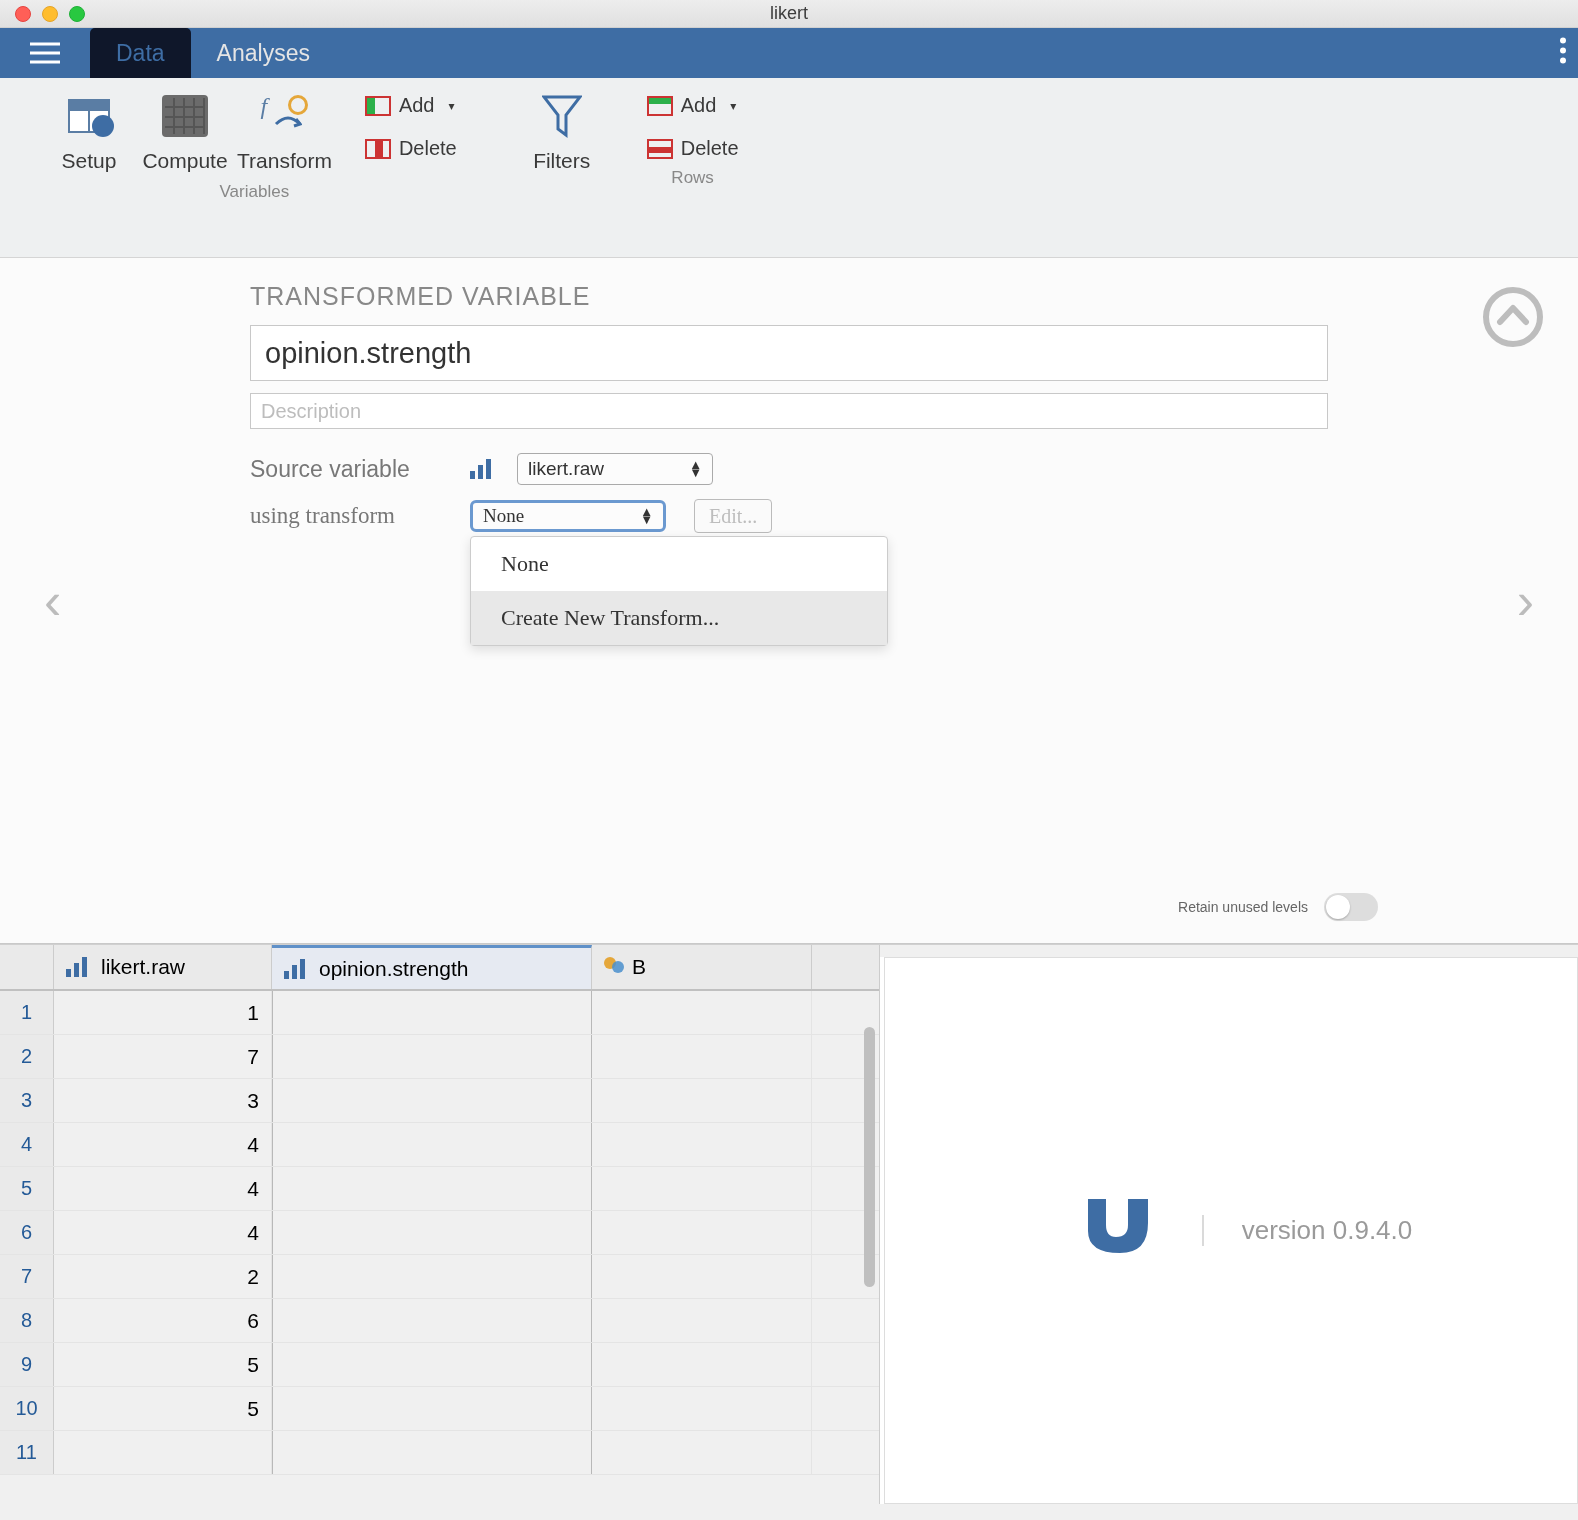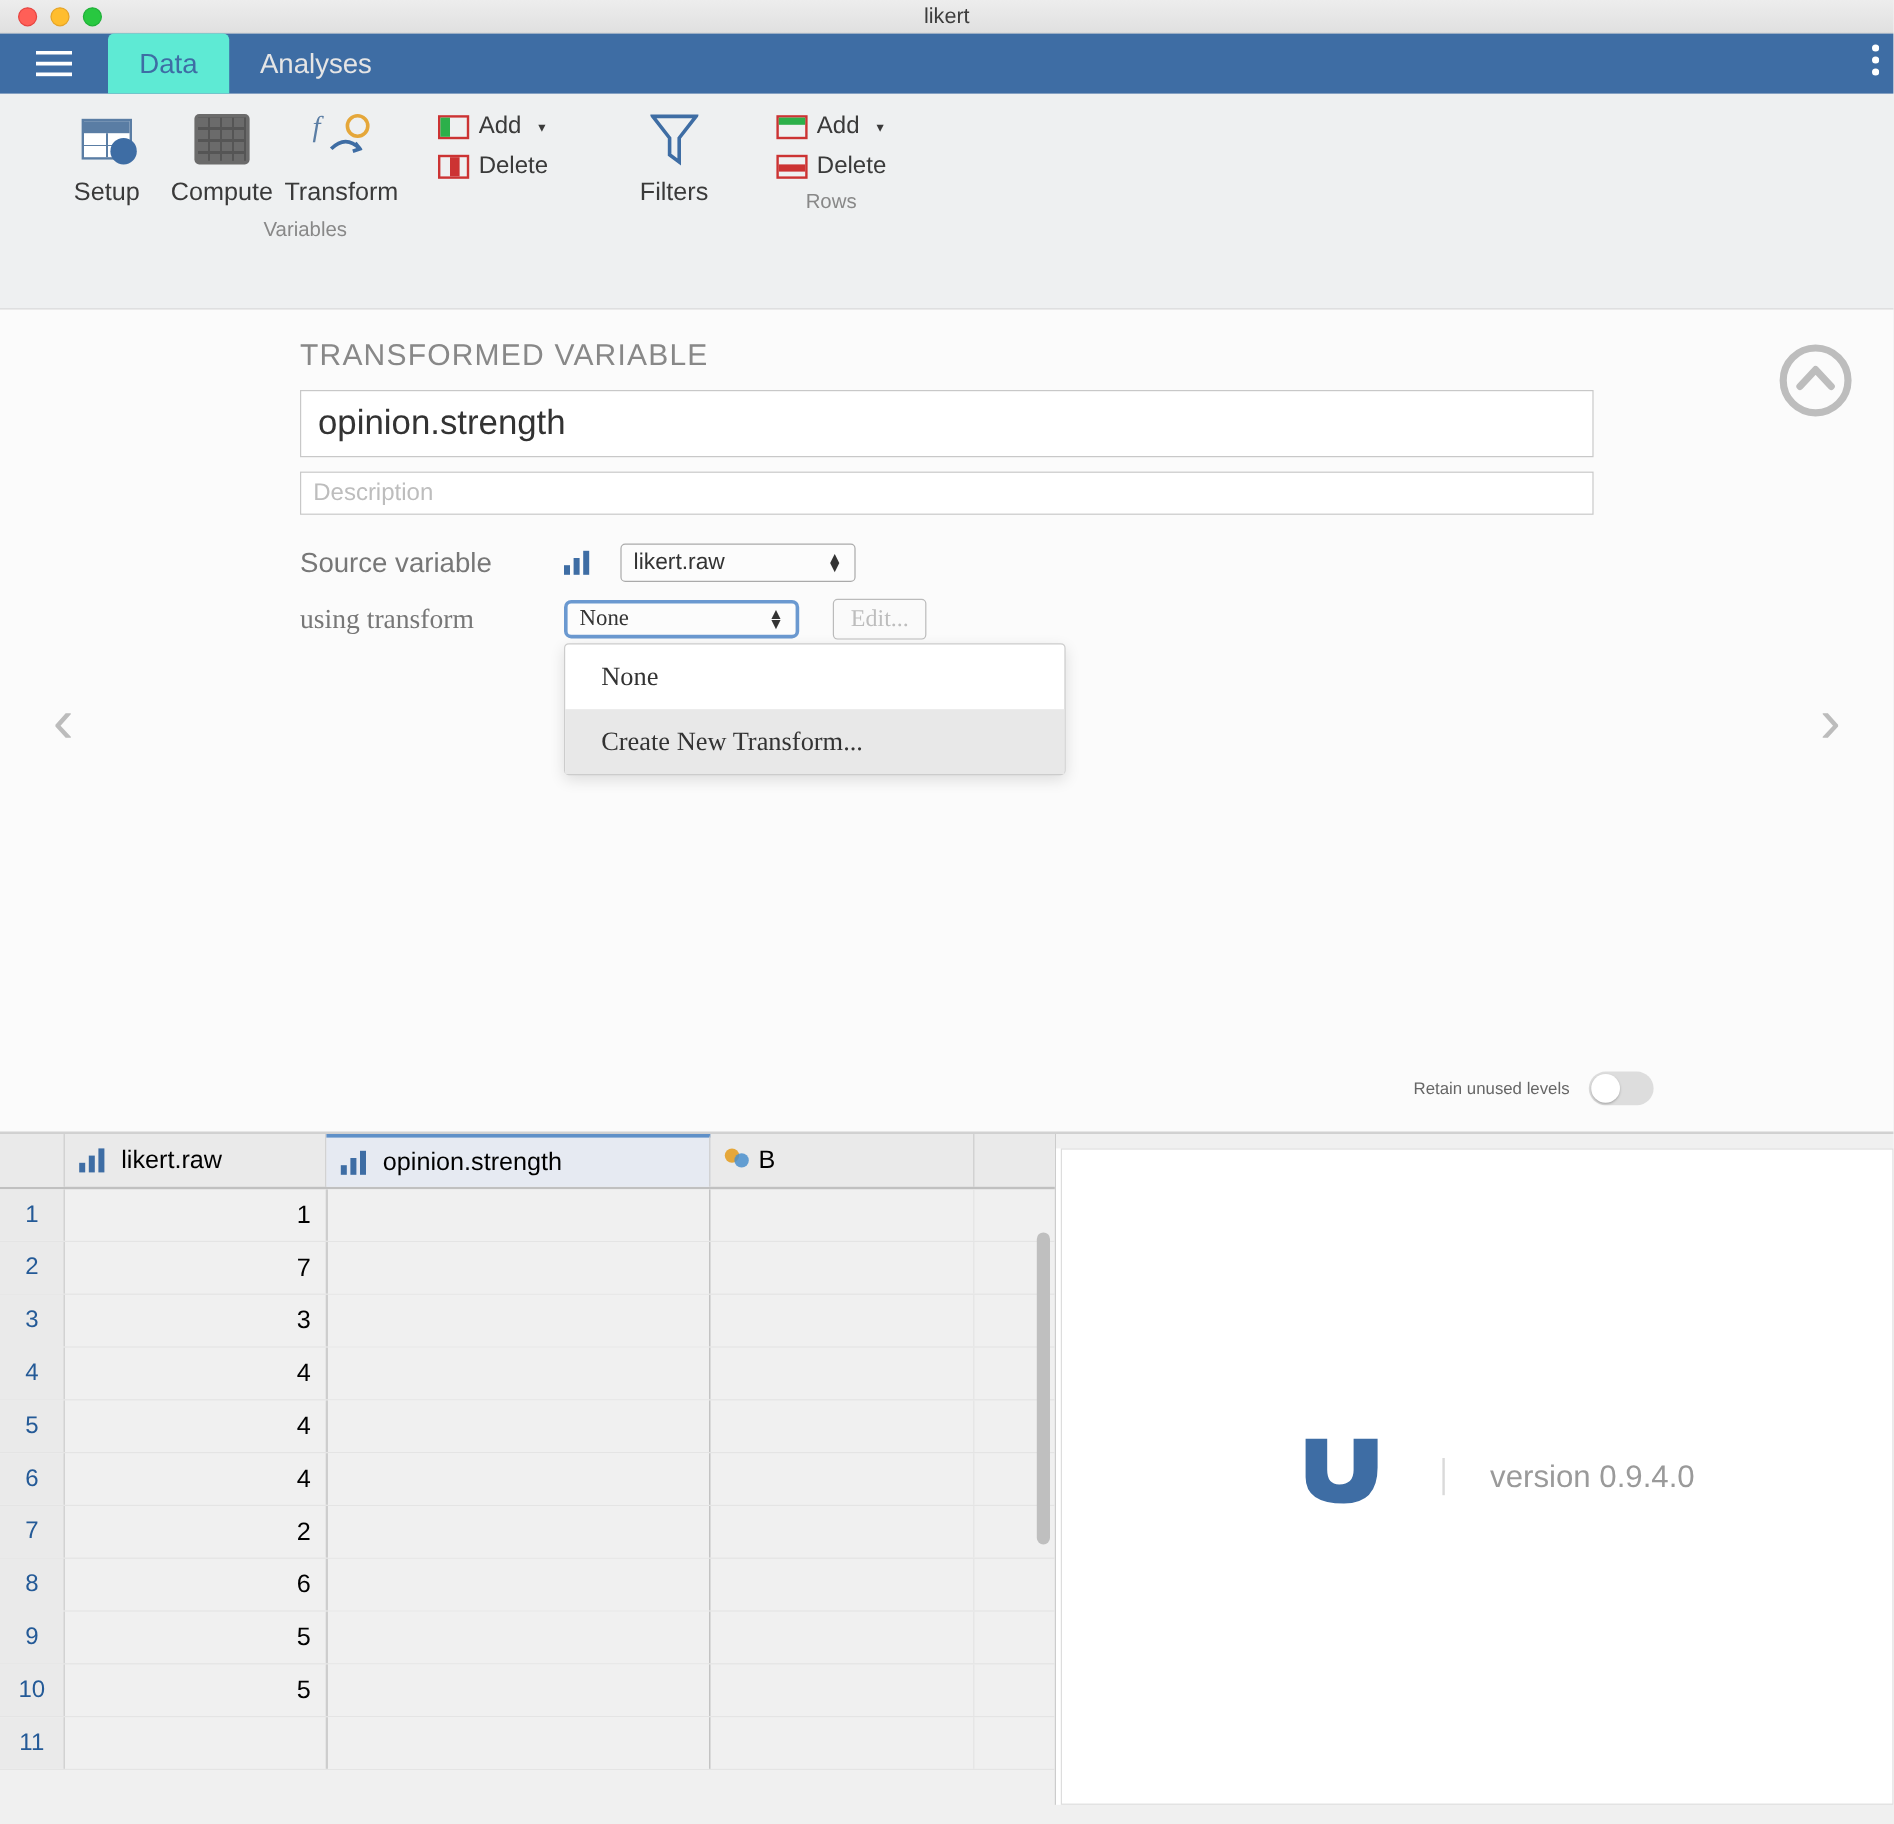--- a/index.html
+++ b/index.html
@@ -59,21 +59,21 @@
 .tab {
   height: 50px;
   display: flex;
   align-items: center;
   padding: 0 26px;
   font-size: 23px;
   color: #e5e5e5;
   cursor: pointer;
 }
 .tab.active {
-  background: #5eead4;
+  background: #0f172a;
   color: #3e6da4;
   border-top-left-radius: 5px;
   border-top-right-radius: 5px;
 }
 .menu-more {
   position: absolute;
   right: 12px;
   top: 50%;
   transform: translateY(-50%);
   color: #fff;
@@ -122,21 +122,21 @@
 }
 .group-caption {
   font-size: 17px;
   color: #888;
   margin-top: 8px;
   text-align: right;
 }
 .mini-col {
   display: flex;
   flex-direction: column;
-  gap: 10px;
+  gap: 20px;
   padding-top: 8px;
 }
 .mini-btn {
   display: flex;
   align-items: center;
   gap: 8px;
   font-size: 20px;
   color: #3a3a3a;
   cursor: pointer;
   padding: 0 8px;

